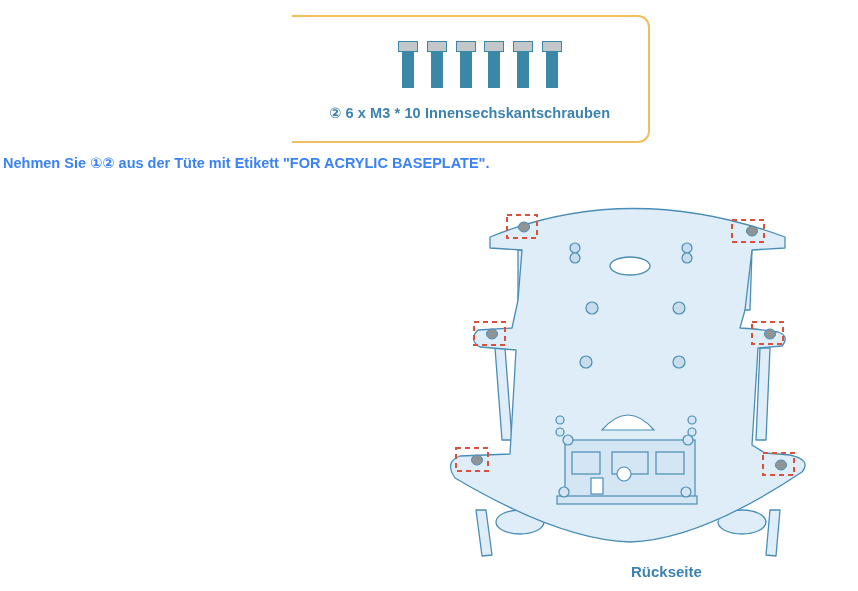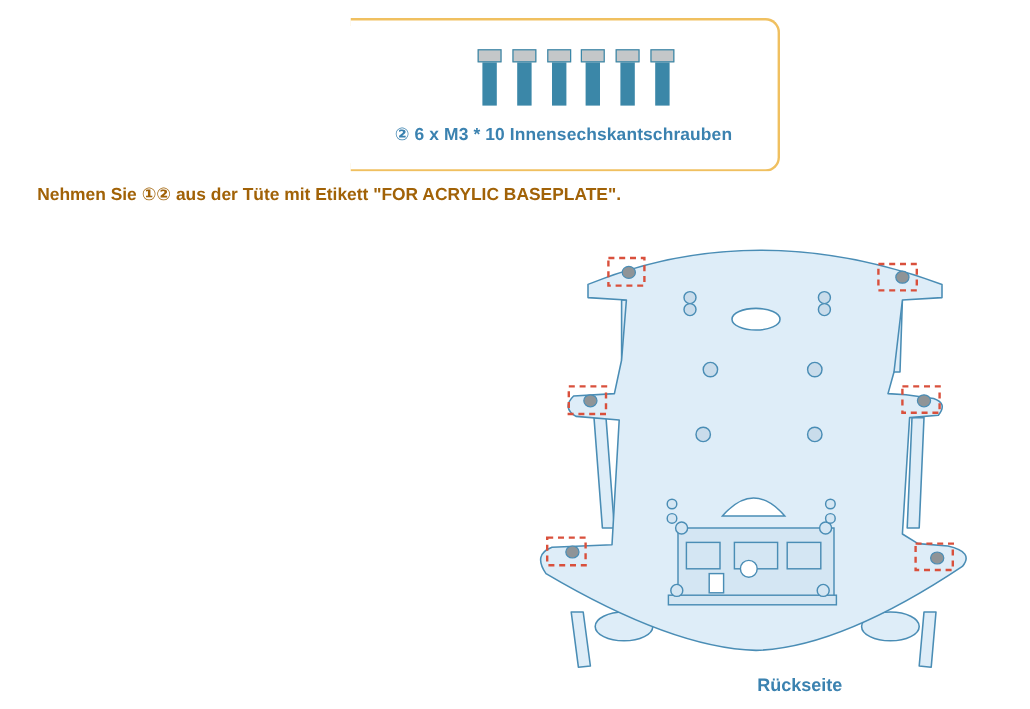--- a/index.html
+++ b/index.html
@@ -6,21 +6,21 @@
   body { width:858px; height:591px; position:relative; overflow:hidden;
          font-family:"Liberation Sans", "DejaVu Sans", sans-serif; }
   .parts-box { position:absolute; left:292px; top:15px; width:358px; height:128px;
                border-top:2px solid #f0c060; border-right:2px solid #f0c060; border-bottom:2px solid #f0c060;
                border-radius:0 12px 12px 0; box-sizing:border-box; }
   .screws { position:absolute; left:106px; top:24px; height:48px; width:170px; }
   .screw { position:absolute; top:0; width:20px; height:48px; }
   .screw .head { position:absolute; left:0; top:0; width:18px; height:9px; background:#c4c7c9; border:1px solid #3b87a8; }
   .screw .shaft { position:absolute; left:4px; top:11px; width:12px; height:36px; background:#3b87a8; }
   .parts-caption { position:absolute; left:37px; top:88px; font-size:14.5px; font-weight:bold; color:#3b82b0; white-space:nowrap; letter-spacing:0.1px; }
-  .instruction { position:absolute; left:31px; top:155px; font-size:14.5px; font-weight:bold; color:#a16207; white-space:nowrap; }
+  .instruction { position:absolute; left:3px; top:155px; font-size:14.5px; font-weight:bold; color:#3b82f6; white-space:nowrap; }
   .figure { position:absolute; left:440px; top:190px; width:390px; height:370px; }
   .figure-caption { position:absolute; left:595px; top:563px; font-size:15px; font-weight:bold; color:#3b82b0;margin-left:36px; }
 </style>
 </head>
 <body>
 
 <div class="parts-box">
   <div class="screws">
     <div class="screw" style="left:0px">
         <div class="head"></div>

